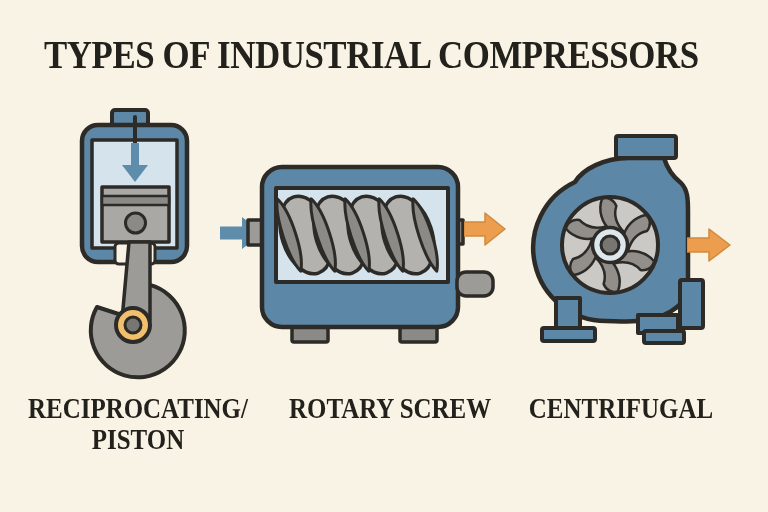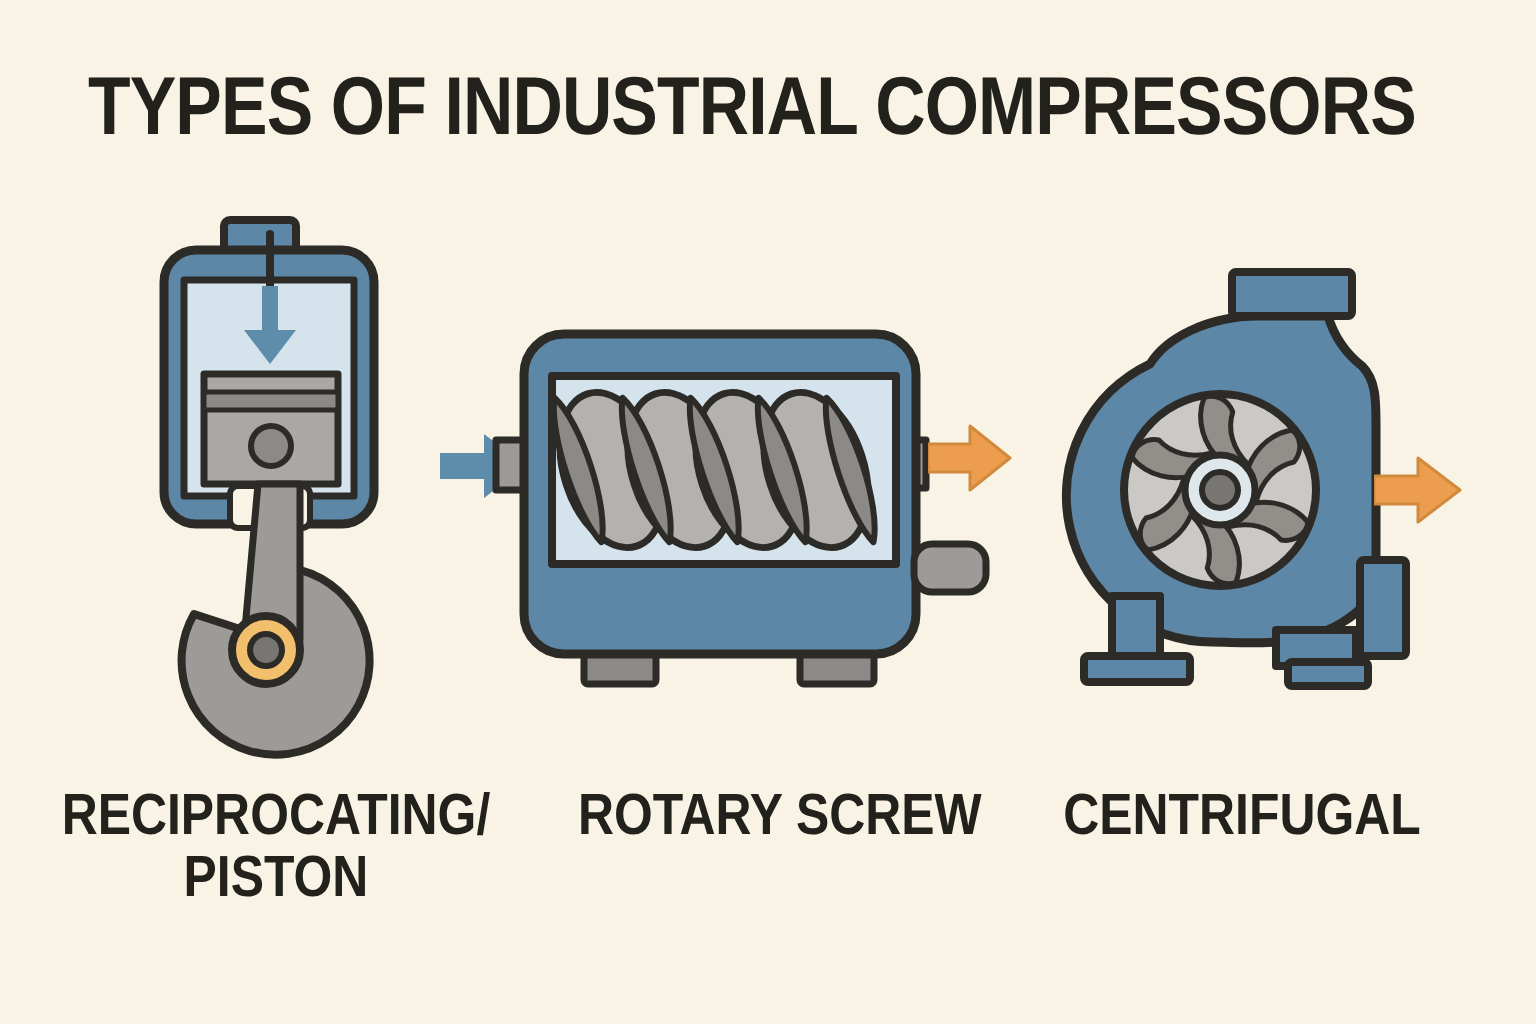--- a/index.html
+++ b/index.html
@@ -1,21 +1,21 @@
 <!DOCTYPE html>
 <html style="--bg: #f8f3e4; --ink: #23211c; --outline: #2d2b27; --steel-blue: #5d87a6; --light-blue: #d5e3ec; --arrow-blue: #5e8cab; --orange: #ec9d4d; --orange-edge: #d08a3e; --amber: #f2c06d; --piston-gray: #a9a8a5; --gray-light: #b3b2af; --gray-mid: #9c9b98; --gray-dark: #8b8a87; --gray-deep: #777672; --impeller-light: #cac9c6; --impeller-hub: #dde7ec; --blade-gray: #928f8a;"><head>
 <meta charset="utf-8">
 <style>
   html,body { margin:0; padding:0; }
   .canvas {
     position: relative;
     width: 768px; height: 512px;
     background: var(--bg);
     overflow: hidden;
-    font-family: Liberation Sans, sans-serif;
+    font-family: Liberation Serif, serif;
   }
   .title {
     position: absolute;
     left: 44px; top: 30px;
     font-size: 41px; font-weight: bold;
     letter-spacing: -0.5px;
     color: var(--ink);
     transform: scaleX(0.85);
     transform-origin: left center;
     white-space: nowrap;

